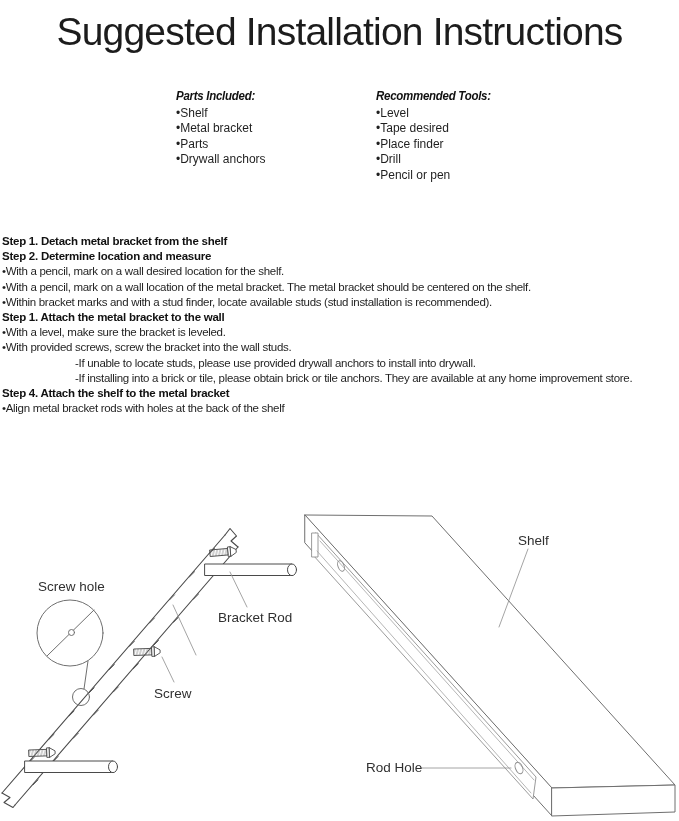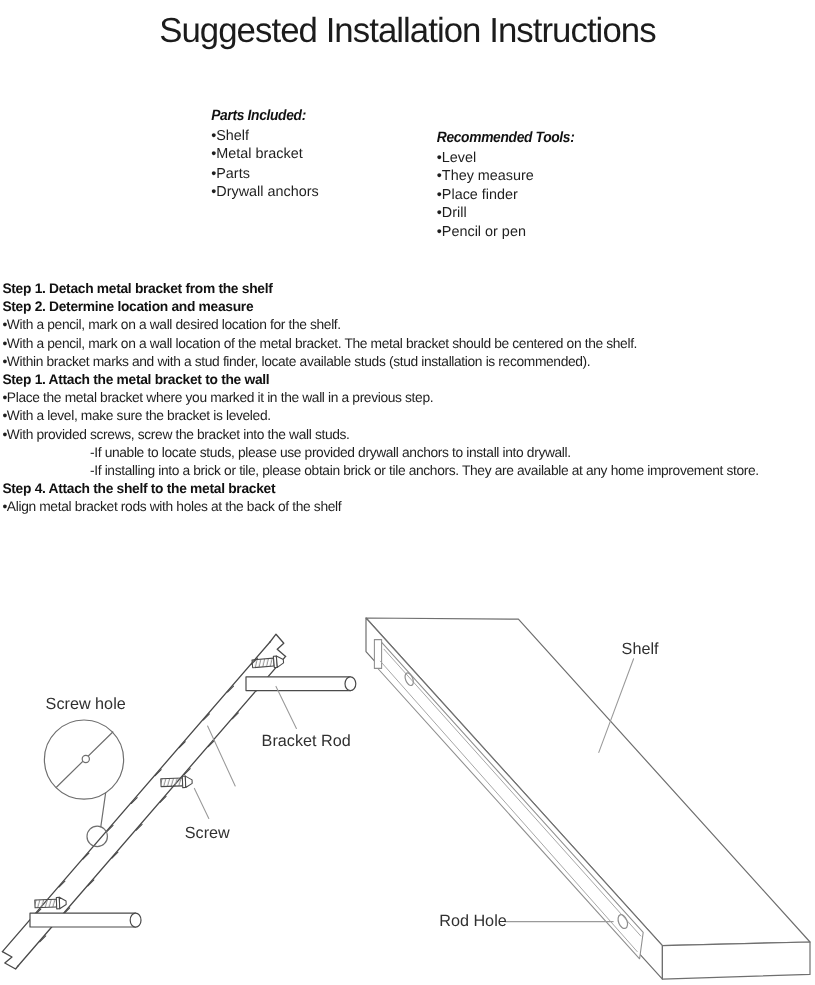--- a/index.html
+++ b/index.html
@@ -2,32 +2,32 @@
 <html><head>
 <meta charset="utf-8">
 <style>
   html,body{margin:0;padding:0;}
   body{
     width:679px;height:821px;background:#ffffff;position:relative;
     font-family:"Liberation Sans",sans-serif;color:#1a1a1a;overflow:hidden;
   }
   .title{
     position:absolute;top:10px;left:0;width:679px;text-align:center;
-    font-size:29px;letter-spacing:-0.8px;color:#1c1c1c;font-weight:400;
+    font-size:39px;letter-spacing:-0.8px;color:#1c1c1c;font-weight:400;
     white-space:nowrap;
   }
   .col{position:absolute;top:89px;font-size:12px;line-height:15.6px;}
   .col .hd{
     font-weight:bold;font-style:italic;font-size:12.5px;letter-spacing:-0.3px;
     display:inline-block;transform:scaleX(0.92);transform-origin:left center;
     white-space:nowrap;margin-bottom:1px;color:#111;
   }
   .col .it{white-space:nowrap;color:#1f1f1f;}
   #parts-col{left:176px;}
-  #tools-col{left:364px;margin-top:18px;}
+  #tools-col{left:376px;}
   .steps{
     position:absolute;left:2px;top:234px;width:677px;
     font-size:11.5px;line-height:15.2px;letter-spacing:-0.3px;color:#1f1f1f;
   }
   .steps div{white-space:nowrap;}
   .steps .sh{font-weight:bold;color:#111;letter-spacing:-0.25px;}
   .steps .sub{padding-left:73px;}
   svg text{font-family:"Liberation Sans",sans-serif;font-size:13.5px;}
   #diagram{position:absolute;left:0;top:470px;}
 </style>
@@ -40,34 +40,33 @@
   <div class="hd">Parts Included:</div>
   <div class="it">•Shelf</div>
   <div class="it">•Metal bracket</div>
   <div class="it">•Parts</div>
   <div class="it">•Drywall anchors</div>
 </div>
 
 <div class="col" id="tools-col">
   <div class="hd">Recommended Tools:</div>
   <div class="it">•Level</div>
-  <div class="it">•They measure</div>
+  <div class="it">•Tape desired</div>
   <div class="it">•Place finder</div>
   <div class="it">•Drill</div>
   <div class="it">•Pencil or pen</div>
 </div>
 
 <div class="steps">
   <div class="sh">Step 1. Detach metal bracket from the shelf</div>
   <div class="sh">Step 2. Determine location and measure</div>
   <div class="bl">•With a pencil, mark on a wall desired location for the shelf.</div>
   <div class="bl">•With a pencil, mark on a wall location of the metal bracket. The metal bracket should be centered on the shelf.</div>
   <div class="bl">•Within bracket marks and with a stud finder, locate available studs (stud installation is recommended).</div>
   <div class="sh">Step 1. Attach the metal bracket to the wall</div>
-  <div class="bl">•Place the metal bracket where you marked it in the wall in a previous step.</div>
   <div class="bl">•With a level, make sure the bracket is leveled.</div>
   <div class="bl">•With provided screws, screw the bracket into the wall studs.</div>
   <div class="sub">-If unable to locate studs, please use provided drywall anchors to install into drywall.</div>
   <div class="sub">-If installing into a brick or tile, please obtain brick or tile anchors. They are available at any home improvement store.</div>
   <div class="sh">Step 4. Attach the shelf to the metal bracket</div>
   <div class="bl">•Align metal bracket rods with holes at the back of the shelf</div>
 </div>
 
 <svg id="diagram" width="679" height="351" viewBox="0 470 679 351" fill="none" stroke-linecap="round" stroke-linejoin="round">
   <defs>

